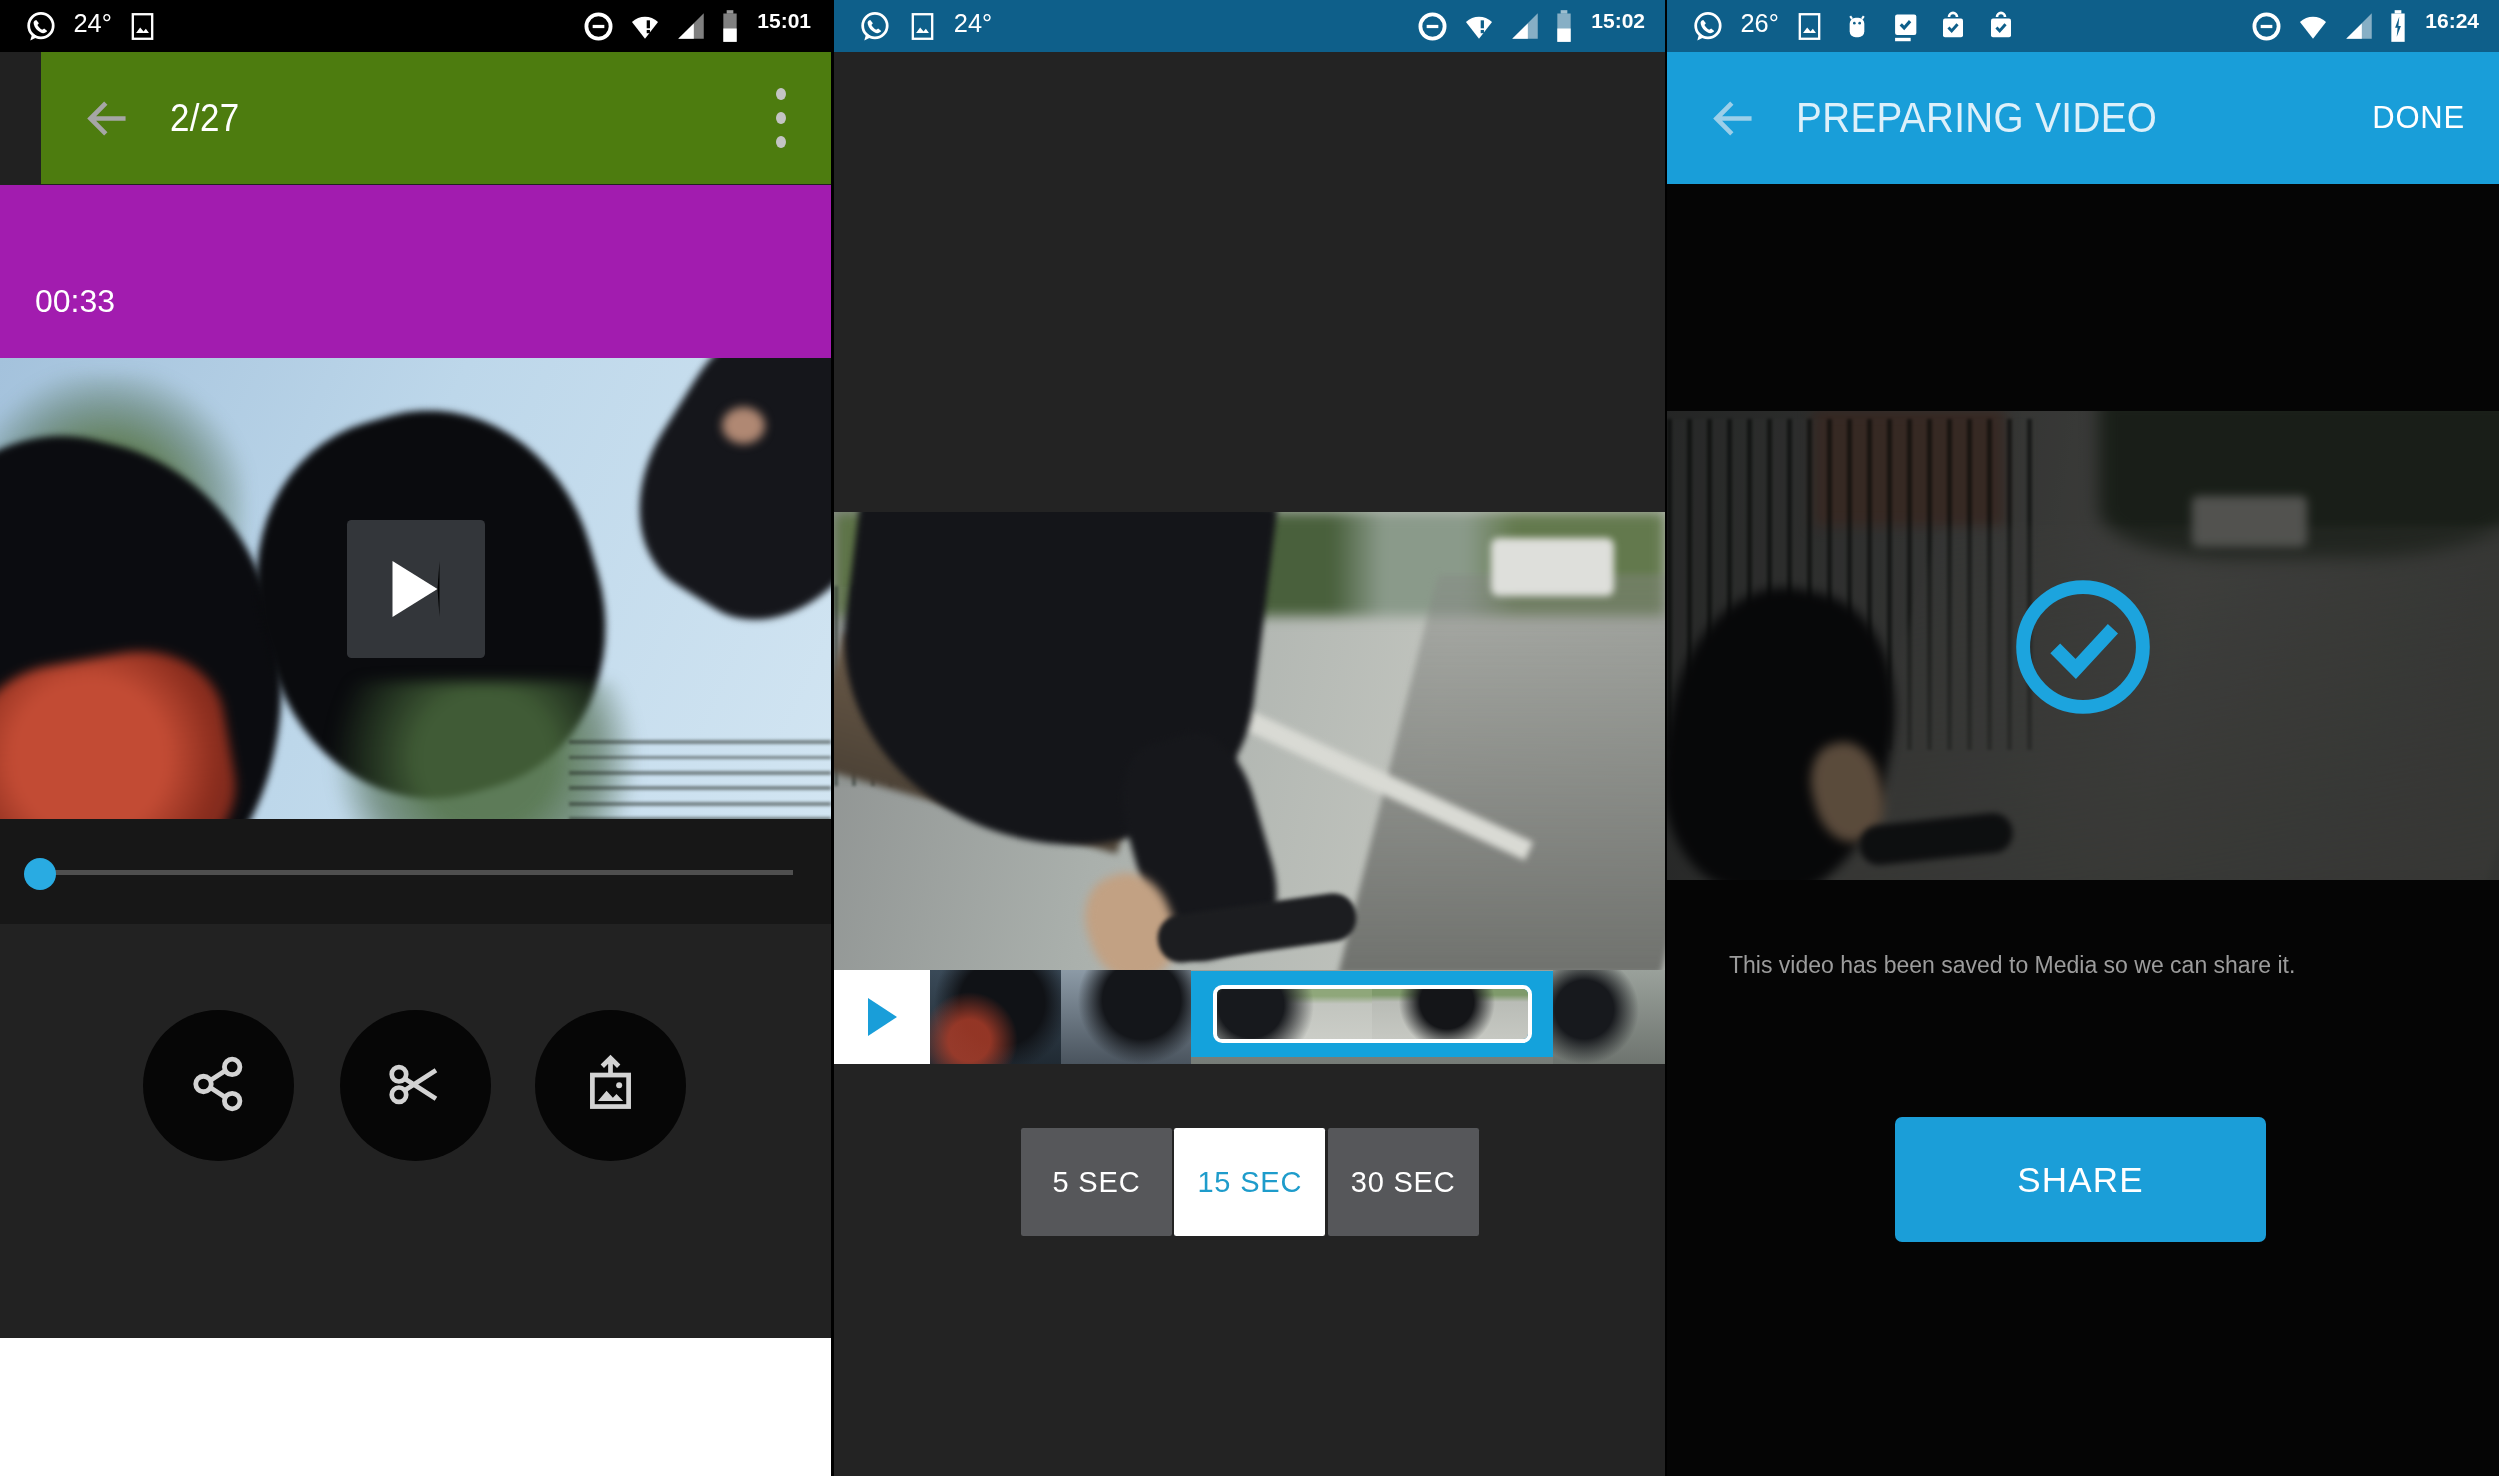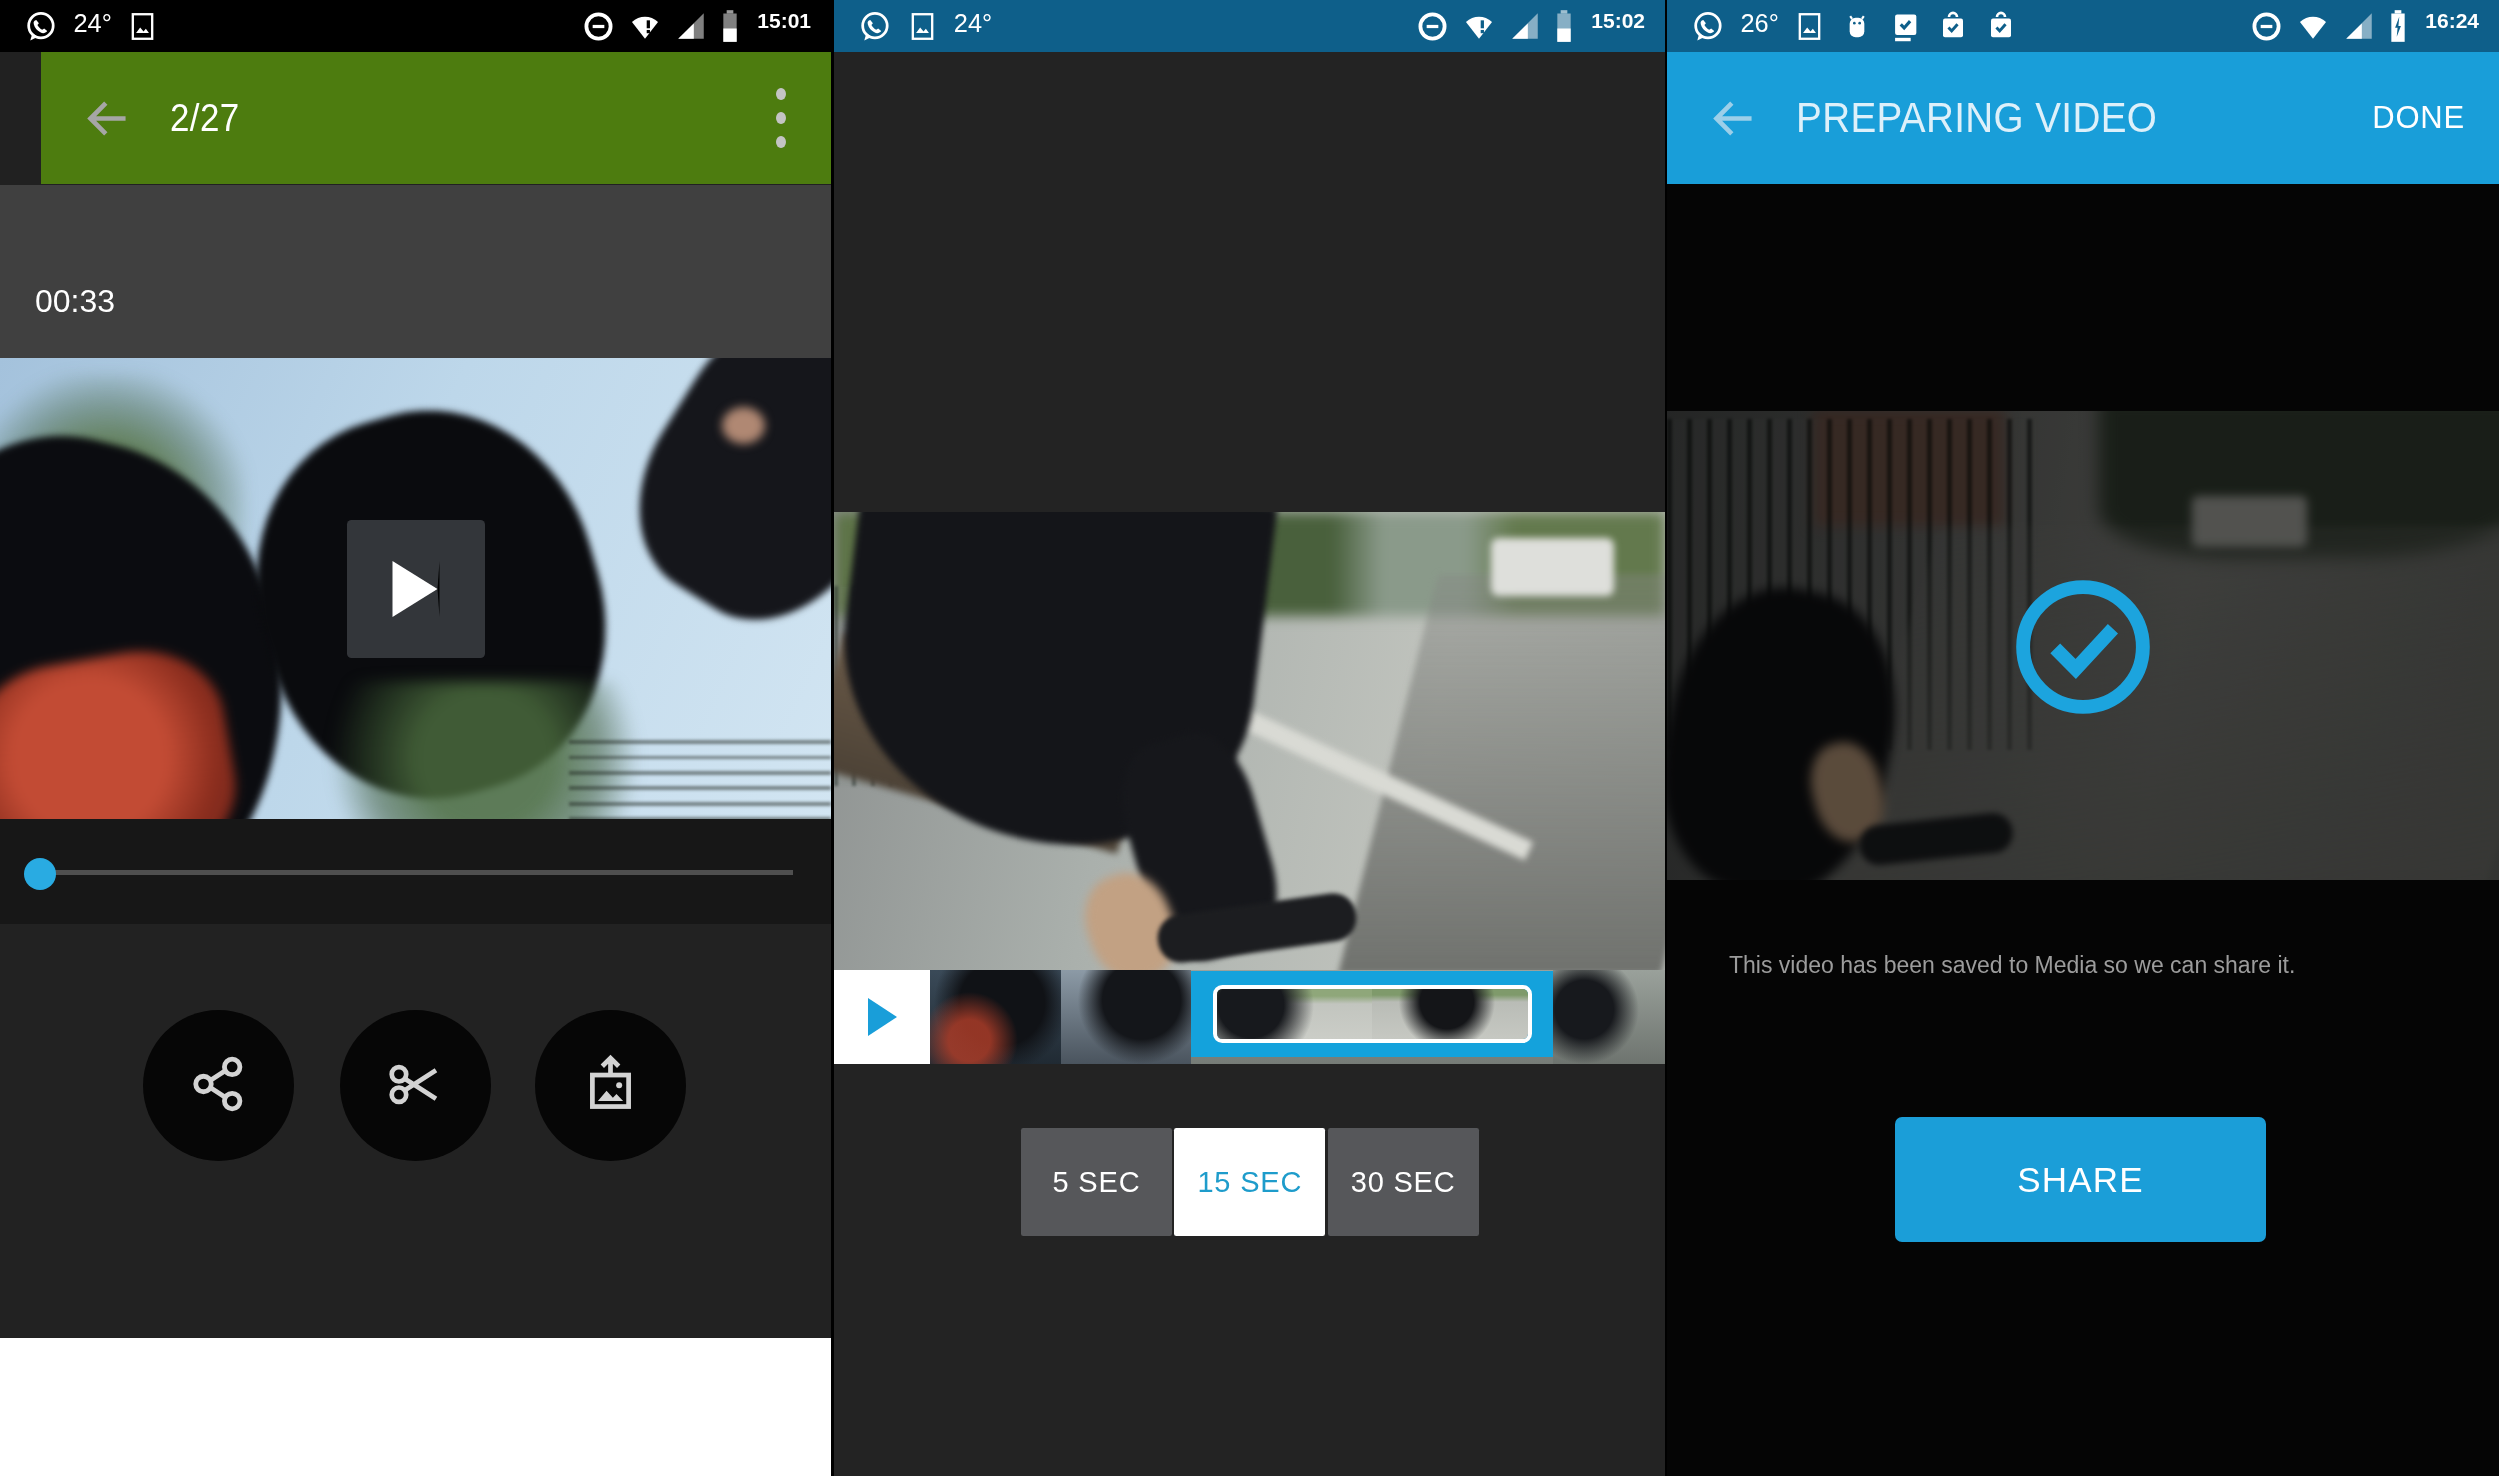--- a/index.html
+++ b/index.html
@@ -34,21 +34,21 @@
                letter-spacing:0.4px; white-space:nowrap; }
   .hdr-dark .hdr-title { font-size:38px; }
   .hdr-spacer { flex:1; }
   .hdr-action { background:none; border:none; color:#fff; font-size:31px; font-weight:500;
                 letter-spacing:0.8px; cursor:pointer; font-family:inherit; }
   .overflow-btn { background:none; border:none; display:flex; flex-direction:column;
                   gap:11.5px; padding:7.7px 10.8px; cursor:pointer; }
   .overflow-btn i { width:10px; height:12.3px; border-radius:50%; background:#c4c4c4; }
 
   
-  .elapsed-zone { position:absolute; top:185px; left:0; right:0; height:173px; background:#404040; }
+  .elapsed-zone { position:absolute; top:185px; left:0; right:0; height:173px; background:#a21caf; }
   .elapsed { position:absolute; left:35px; top:98px; color:#fff; font-size:32px; font-weight:300; }
 
   .video { position:absolute; left:0; right:0; overflow:hidden; }
   .video > div { position:absolute; }
   .v-left { top:358px; height:461px;
             background:linear-gradient(115deg,#a4c2dc 0%,#bdd7ea 45%,#d2e5f2 100%); }
   .lv-trees1 { left:-31px; top:15.4px; width:277px; height:277px;
       background:radial-gradient(circle at 50% 50%, rgba(80,110,60,.8) 0 35%, rgba(60,90,50,.4) 55%, transparent 75%);
       filter:blur(7px); }
   .lv-hoodie { left:-131px; top:85px; width:415px; height:492px; background:#0b0c10;

